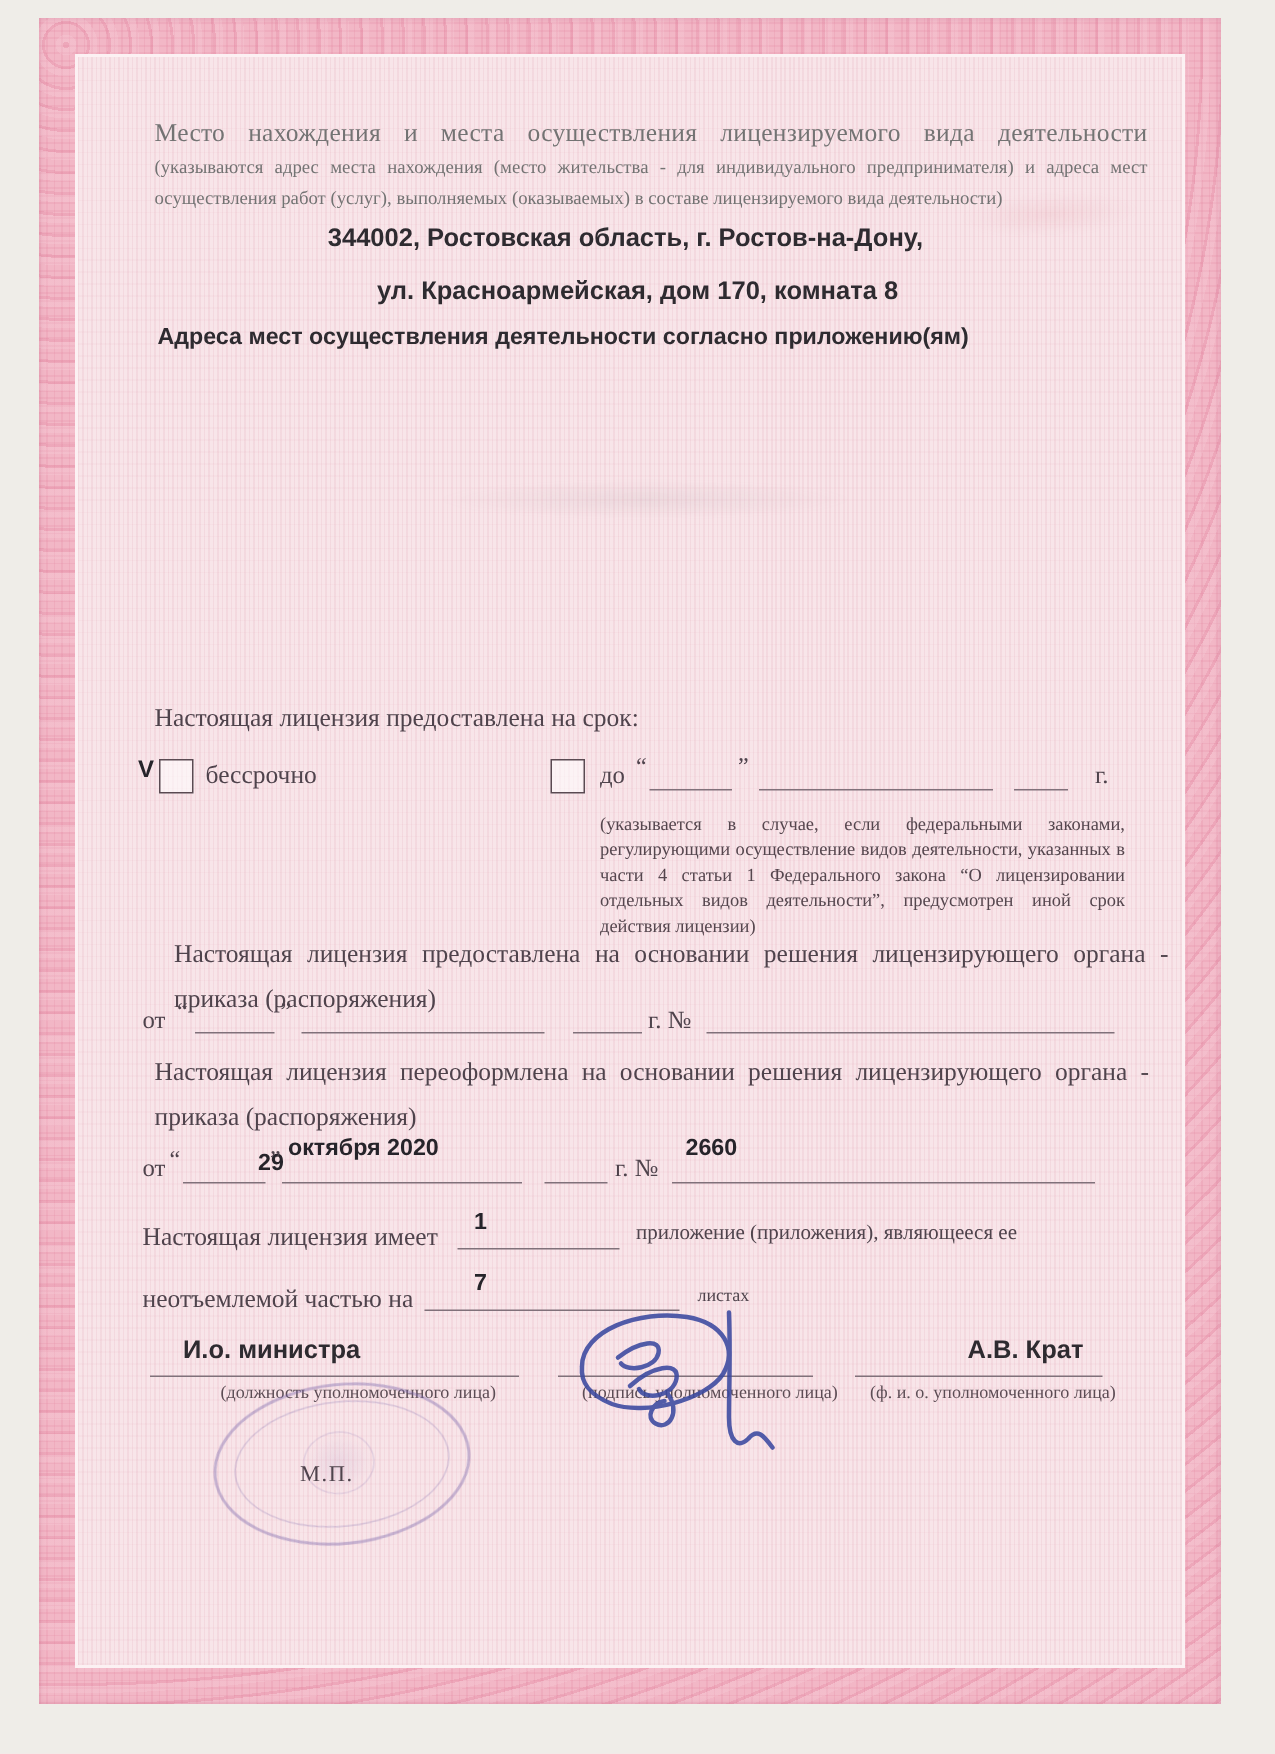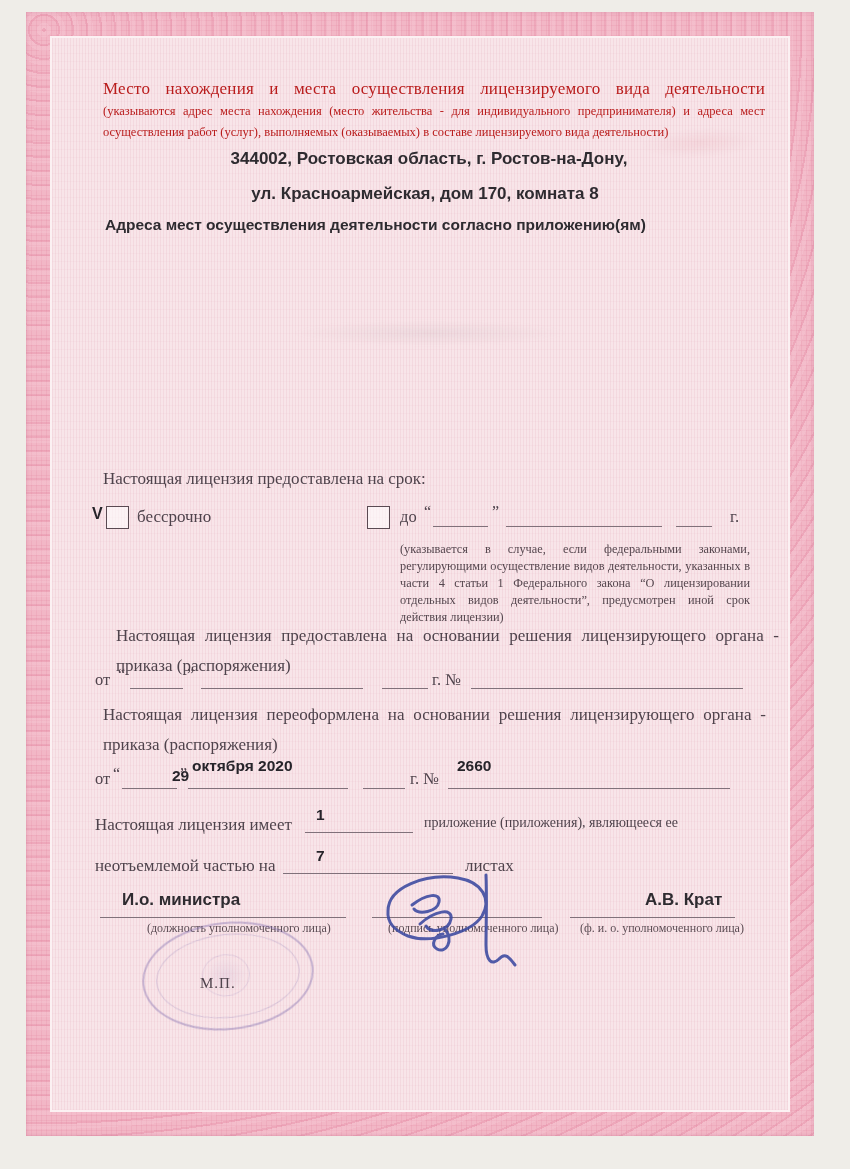--- a/index.html
+++ b/index.html
@@ -23,21 +23,21 @@
       repeating-linear-gradient(90deg, rgba(221,152,170,.16) 0 1px, transparent 1px 3px),
       repeating-linear-gradient(0deg, rgba(221,152,170,.07) 0 1px, transparent 1px 8px);
     border:2px solid #fcf1f3;
   }
   .abs{position:absolute;}
   .serif{font-family:"Liberation Serif",serif;color:#4f434c;}
   .t-big{font-size:17px;letter-spacing:.2px;}
   .t-small{font-size:12.5px;}
   .bold-sans{font-family:"Liberation Sans",sans-serif;font-weight:bold;color:#2e2b30;}
   .para{font-size:17px;line-height:30px;text-align:justify;color:#4f434c;}
-  .intro{font-size:12.5px;line-height:21px;text-align:justify;color:#b91c1c;}
+  .intro{font-size:12.5px;line-height:21px;text-align:justify;color:#737373;}
   .note{font-size:12.3px;line-height:17px;text-align:justify;color:#55464e;}
   .caption{font-size:12px;color:#5c4c54;white-space:nowrap;}
   .ln{position:absolute;height:0;border-bottom:1px solid #80717a;}
   .cbox{position:absolute;width:21px;height:21px;border:1.5px solid #5a4a52;background:rgba(255,255,255,.55);}
   .val{position:absolute;font-family:"Liberation Sans",sans-serif;font-weight:bold;font-size:15.5px;color:#26242a;white-space:nowrap;}
   .lbl{position:absolute;font-size:16.5px;color:#4f434c;white-space:nowrap;}
   .qt{position:absolute;font-size:16px;color:#4f434c;}
   .center{text-align:center;}
   .addr{font-size:17px;white-space:nowrap;}
   .stamp-outer{position:absolute;left:142px;top:922px;width:168px;height:104px;border:2.5px solid rgba(121,100,170,.40);border-radius:50%;transform:rotate(-6deg);filter:blur(.4px);}
@@ -53,21 +53,21 @@
 <div class="page">
   <div class="band">
     <div class="doc"></div>
   </div>
 
   <div class="smudge1"></div>
   <div class="smudge2"></div>
 
   <p class="abs intro" style="left:103px;top:78px;width:662px;margin:0;"><span class="t-big">Место нахождения и места осуществления лицензируемого вида деятельности </span><span class="t-small">(указываются адрес места нахождения (место жительства - для индивидуального предпринимателя) и адреса мест осуществления работ (услуг), выполняемых (оказываемых) в составе лицензируемого вида деятельности)</span></p>
 
-  <div class="abs bold-sans addr center" style="left:99px;top:149px;width:660px;">344002, Ростовская область, г. Ростов-на-Дону,</div>
+  <div class="abs bold-sans addr center" style="left:87px;top:149px;width:660px;">344002, Ростовская область, г. Ростов-на-Дону,</div>
   <div class="abs bold-sans addr center" style="left:95px;top:184px;width:660px;">ул. Красноармейская, дом 170, комната 8</div>
   <div class="abs serif" style="left:103px;top:469px;font-size:17px;">Настоящая лицензия предоставлена на срок:</div>
 
   <div class="abs bold-sans center" style="left:105px;top:216px;width:540px;font-size:15.5px;white-space:nowrap;">Адреса мест осуществления деятельности согласно приложению(ям)</div>
 
   <div class="abs" style="left:0;top:502px;width:850px;height:32px;">
     <span class="val" style="left:92px;top:3px;font-size:16px;">V</span>
     <span class="cbox" style="left:106px;top:4px;"></span>
     <span class="lbl" style="left:137px;top:5px;font-size:17px;">бессрочно</span>
     <span class="cbox" style="left:367px;top:4px;"></span>
@@ -115,21 +115,21 @@
     <span class="lbl" style="left:95px;top:9px;font-size:17px;">Настоящая лицензия имеет</span>
     <span class="val" style="left:316px;top:0;">1</span>
     <span class="ln" style="left:305px;width:108px;top:26px;"></span>
     <span class="lbl" style="left:424px;top:9px;font-size:14px;">приложение (приложения), являющееся ее</span>
   </div>
 
   <div class="abs" style="left:0;top:847px;width:710px;height:32px;">
     <span class="lbl" style="left:95px;top:9px;font-size:17px;">неотъемлемой частью на</span>
     <span class="val" style="left:316px;top:0;">7</span>
     <span class="ln" style="left:283px;width:170px;top:26px;"></span>
-    <span class="lbl" style="left:465px;top:9px;font-size:17px;">листах</span>
+    <span class="lbl" style="left:465px;top:9px;font-size:12px;">листах</span>
   </div>
 
   <div class="abs" style="left:0;top:888px;width:706px;height:52px;">
     <span class="abs bold-sans" style="left:122px;top:2px;font-size:17px;white-space:nowrap;">И.о. министра</span>
     <span class="ln" style="left:100px;width:246px;top:29px;"></span>
     <span class="abs serif caption" style="left:147px;top:33px;">(должность уполномоченного лица)</span>
     <span class="ln" style="left:372px;width:170px;top:29px;"></span>
     <span class="abs serif caption" style="left:388px;top:33px;">(подпись уполномоченного лица)</span>
     <span class="abs bold-sans" style="left:645px;top:2px;font-size:17px;white-space:nowrap;">А.В. Крат</span>
     <span class="ln" style="left:570px;width:165px;top:29px;"></span>

